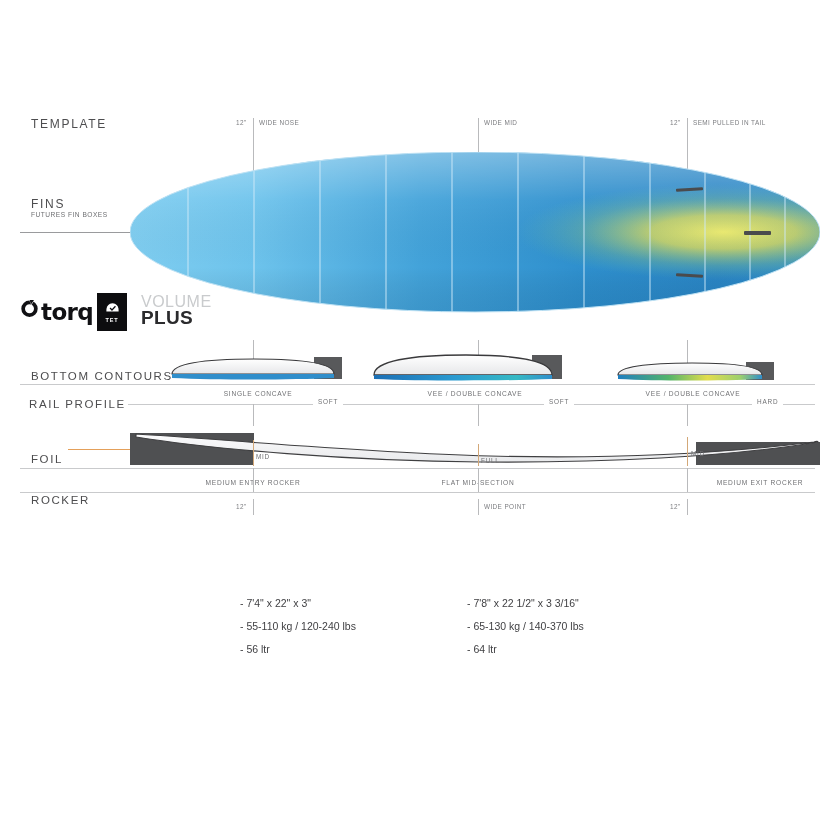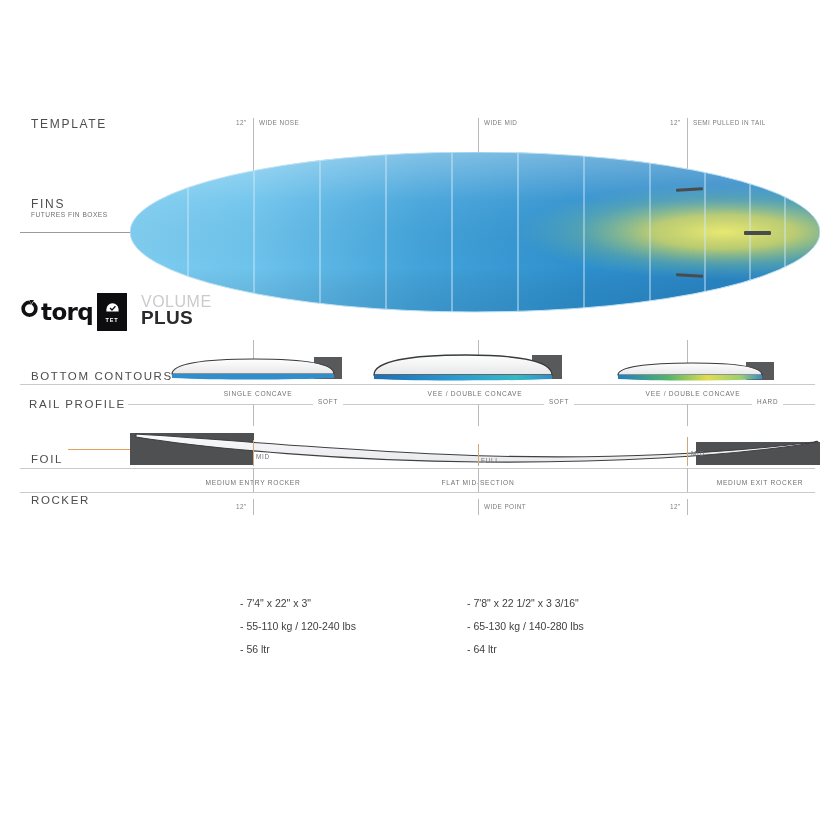--- a/index.html
+++ b/index.html
@@ -338,17 +338,17 @@
   <div class="abs tick-label" style="left:670px; top:503px;">12"</div>
 
   <div class="abs" style="left:240px; top:592px;">
     <div class="spec-line">- 7'4" x 22" x 3"</div>
     <div class="spec-line">- 55-110 kg / 120-240 lbs</div>
     <div class="spec-line">- 56 ltr</div>
   </div>
 
   <div class="abs" style="left:467px; top:592px;">
     <div class="spec-line">- 7'8" x 22 1/2" x 3 3/16"</div>
-    <div class="spec-line">- 65-130 kg / 140-280 lbs</div>
+    <div class="spec-line">- 65-130 kg / 140-370 lbs</div>
     <div class="spec-line">- 64 ltr</div>
   </div>
 
 </div>
 
 </body></html>

